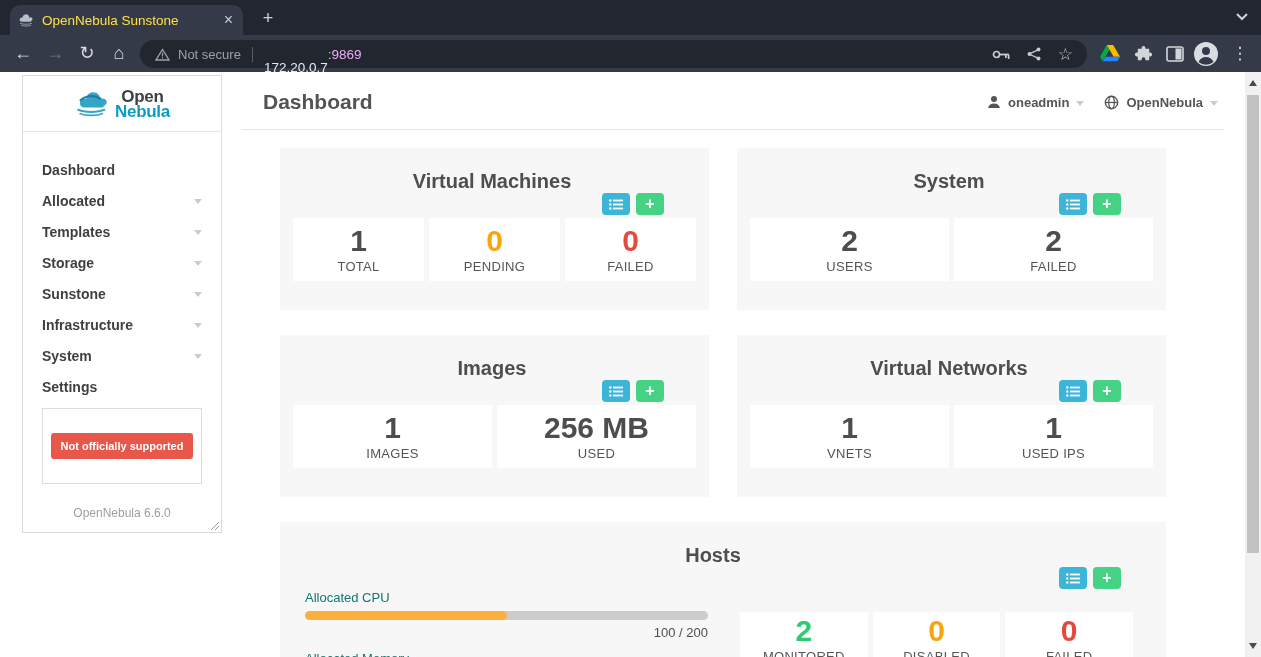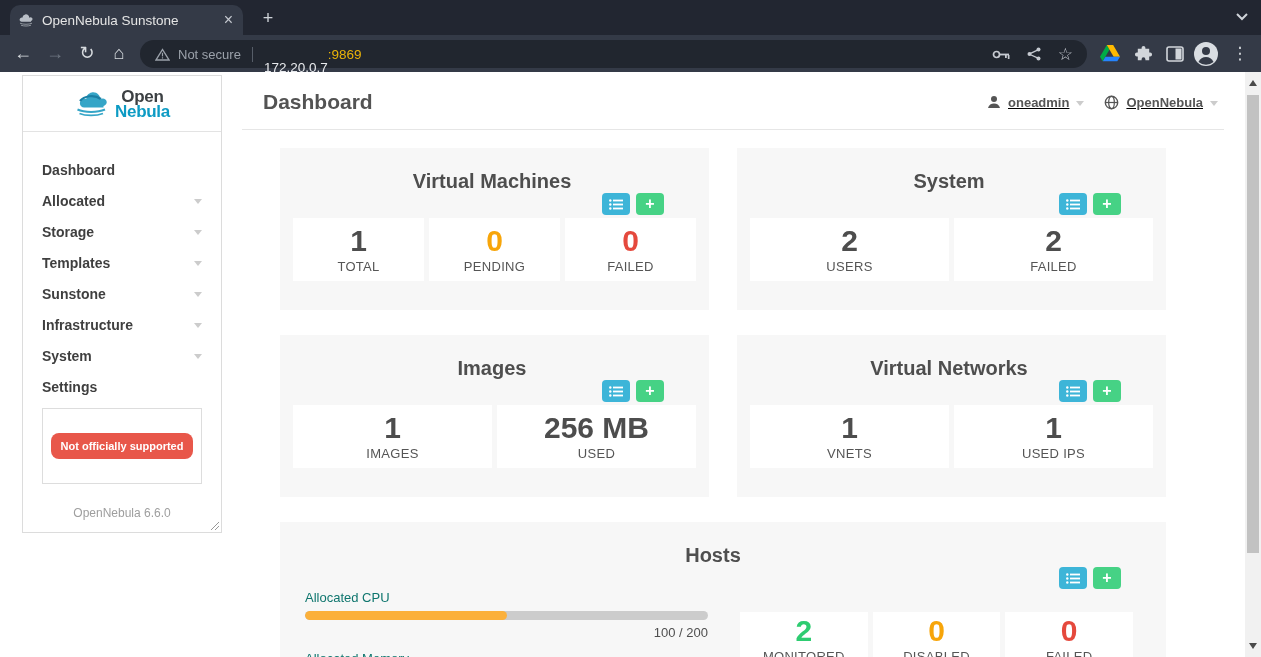--- a/index.html
+++ b/index.html
@@ -4,66 +4,66 @@
 <style>
   * { margin:0; padding:0; box-sizing:border-box; }
   body { font-family:"Liberation Sans", sans-serif; background:#fff; }
   .screen { position:relative; width:1261px; height:657px; overflow:hidden; background:#fff; }
 
   
   .tabstrip { position:absolute; left:0; top:0; width:100%; height:35px; background:#222631; }
   .tab { position:absolute; left:10px; top:5px; width:233px; height:30px; background:#343a47;
          border-radius:10px 10px 0 0; display:flex; align-items:center; padding:0 8px; }
   .favicon { width:16px; height:16px; flex:0 0 auto; }
-  .tab-title { margin-left:8px; flex:1; color:#e5e5e5; font-size:13.5px; white-space:nowrap; overflow:hidden;
+  .tab-title { margin-left:8px; flex:1; color:#fde047; font-size:13.5px; white-space:nowrap; overflow:hidden;
                -webkit-mask-image:linear-gradient(90deg,#000 82%,transparent);
                mask-image:linear-gradient(90deg,#000 82%,transparent); }
   .tab-close { color:#c6cad1; font-size:16px; line-height:16px; padding:0 2px; cursor:default; }
   .newtab { position:absolute; left:256px; top:7px; width:24px; height:24px; color:#cfd3d9;
             font-size:18px; line-height:22px; text-align:center; }
   .strip-chevron { position:absolute; right:12px; top:12px; }
 
   .toolbar { position:absolute; left:0; top:35px; width:100%; height:37px; background:#343a47; }
   .nav-btn { position:absolute; top:5px; width:26px; height:26px; color:#d6dade; font-size:18px;
              text-align:center; line-height:26px; }
   .nav-btn.disabled { color:#6e7680; }
   .urlbar { position:absolute; left:140px; top:5px; width:947px; height:28px; border-radius:14px;
             background:#21262f; display:flex; align-items:center; font-size:13px; color:#9ba1aa; }
   .urlbar .warn { margin-left:15px; display:flex; }
   .urlbar .sec-label { margin-left:8px; }
   .urlbar .divider { width:1px; height:15px; background:#565d68; margin:0 11px; }
   .urlbar .host { color:#e8eaed; font-size:13.5px;margin-top:27px; }
-  .urlbar .port { color:#eab308; font-size:13.5px; }
+  .urlbar .port { color:#f0abfc; font-size:13.5px; }
   .urlbar .spacer { flex:1; }
   .pill-icon { margin-right:17px; display:flex; align-items:center; }
   .star { color:#c6cad1; font-size:17px; margin-right:14px; }
   .ext-icon { position:absolute; top:6px; display:flex; align-items:center; justify-content:center; width:26px; height:26px; }
   .menu-dots { color:#d6dade; font-size:17px; line-height:26px; text-align:center; }
 
   
   .content { position:absolute; left:0; top:72px; width:1261px; height:585px; background:#fff; overflow:hidden; }
 
   
   .sidebar { position:absolute; left:22px; top:3px; width:200px; height:458px; border:1px solid #dcdcdc; background:#fff; }
   .logo-block { height:56px; border-bottom:1px solid #e3e3e3; display:flex; align-items:center; justify-content:center; gap:5px; }
   .logo-text { line-height:15px; font-weight:700; font-size:17px; letter-spacing:-0.3px;text-align:center; }
   .logo-text .l1 { color:#3c4043; }
   .logo-text .l2 { color:#0d9bc4; }
   .menu { padding-top:22px; }
   .menu-item { height:31px; padding:0 19px; display:flex; align-items:center; font-size:14px; font-weight:600; color:#3f3f3f; cursor:default; }
   .caret { margin-left:auto; width:0; height:0; border-left:4px solid transparent; border-right:4px solid transparent; border-top:5px solid #cccccc; transform:translateY(1px); }
   .support-box { margin:6px 19px 0; height:76px; border:1px solid #ddd; background:#fff; display:flex; align-items:center; justify-content:center; }
-  .support-btn { background:#e8574a; color:#fff; font-size:11px; font-weight:600; padding:7px 10px; border-radius:8px; }
+  .support-btn { background:#e8574a; color:#fff; font-size:11px; font-weight:600; padding:7px 10px; border-radius:3px; }
   .version { margin-top:22px; text-align:center; font-size:12px; color:#9e9e9e; }
   .resize-handle { position:absolute; right:1px; bottom:1px; }
 
   
   .main-header { position:absolute; left:242px; top:3px; width:982px; height:55px; border-bottom:1px solid #e6e6e6; display:flex; align-items:center; }
   .page-title { margin-left:21px; font-size:21px; font-weight:600; color:#535353; }
-  .header-right { margin-left:auto; margin-right:6px; display:flex; align-items:center; gap:20px;text-decoration:underline; }
+  .header-right { margin-left:auto; margin-right:6px; display:flex; align-items:center; gap:20px; }
   .hdr-item { display:flex; align-items:center; gap:7px; font-size:13px; font-weight:700; color:#555; cursor:default; }
 
   
   .card { position:absolute; background:#f7f7f7; }
   .card-head { display:flex; align-items:center; padding:22px 45px 0 40px;flex-direction:column; }
   .card-title { font-size:20px; font-weight:600; color:#4e4e4e; }
   .card-btns { margin-left:auto; display:flex; gap:6px; }
   .sq-btn { width:28px; height:22px; border-radius:4px; display:flex; align-items:center; justify-content:center; color:#fff; }
   .sq-btn.list { background:#3db5d8; }
   .sq-btn.plus { background:#46d285; font-size:16px; font-weight:700; line-height:16px; }
@@ -195,25 +195,25 @@
 
       <div class="menu">
         <div class="menu-item">
             <span>Dashboard</span>
           </div>
         <div class="menu-item">
             <span>Allocated</span>
             <span class="caret"></span>
           </div>
         <div class="menu-item">
+            <span>Templates</span>
+            <span class="caret"></span>
+          </div>
+        <div class="menu-item">
             <span>Storage</span>
-            <span class="caret"></span>
-          </div>
-        <div class="menu-item">
-            <span>Templates</span>
             <span class="caret"></span>
           </div>
         <div class="menu-item">
             <span>Sunstone</span>
             <span class="caret"></span>
           </div>
         <div class="menu-item">
             <span>Infrastructure</span>
             <span class="caret"></span>
           </div>

